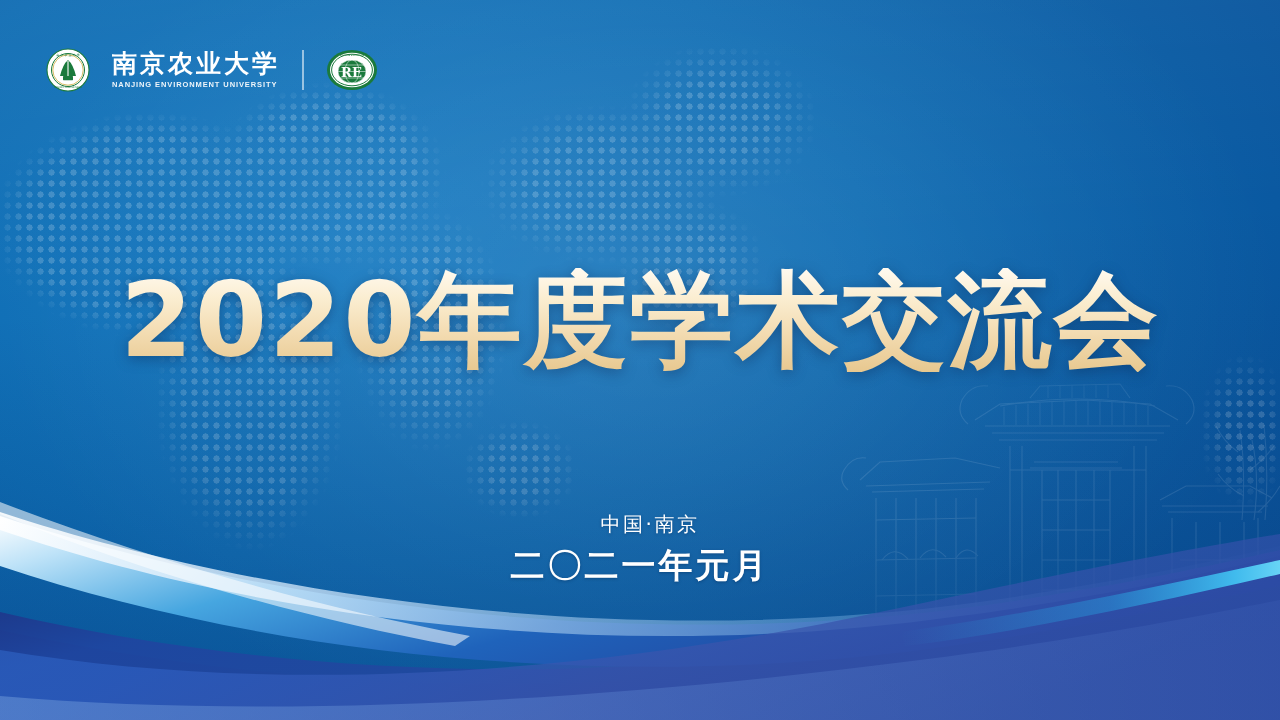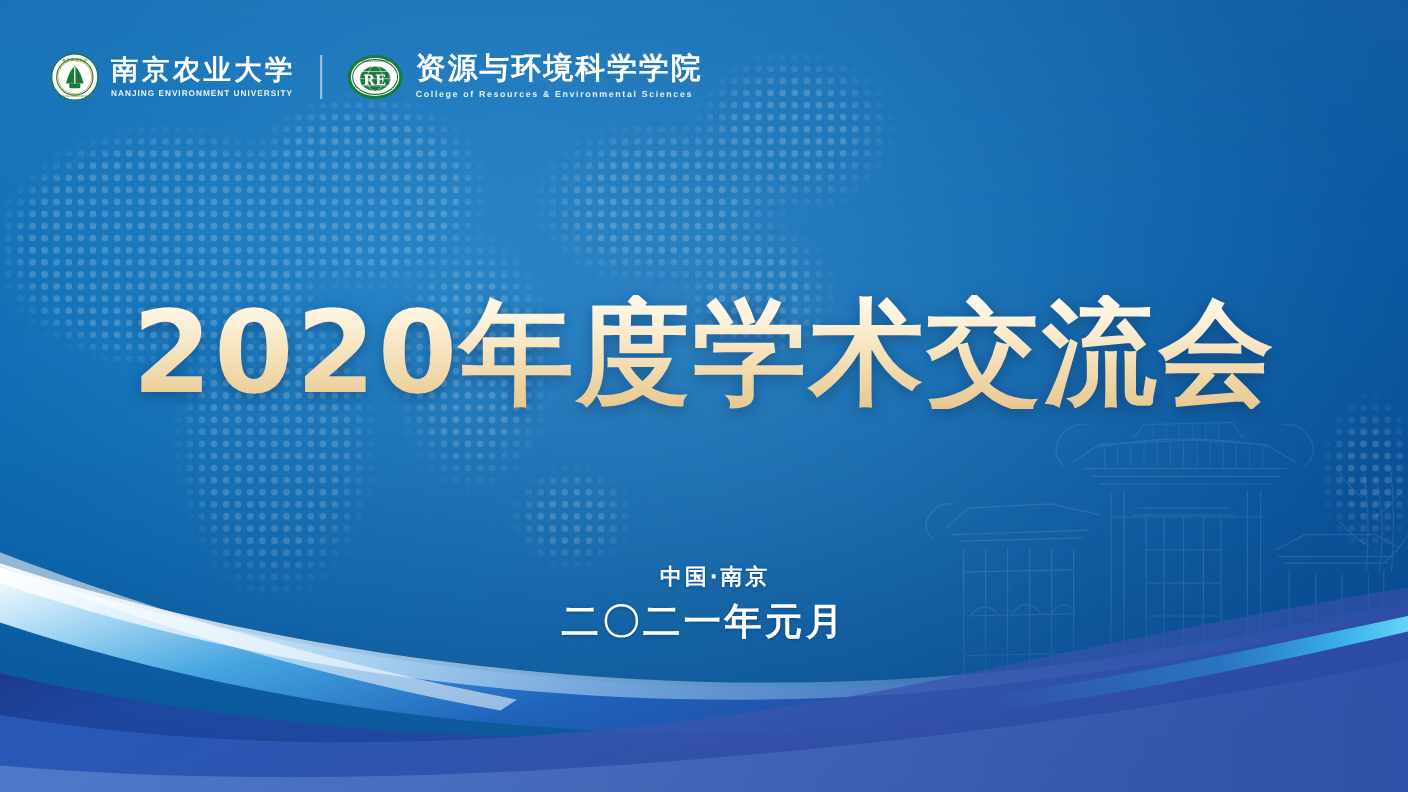--- a/index.html
+++ b/index.html
@@ -66,21 +66,21 @@
     position: absolute;
     left: 46px;
     top: 48px;
     display: flex;
     align-items: center;
     gap: 0;
     z-index: 6;
   }
   .logo-block { display: flex; align-items: center; }
   .logo-mark { flex: 0 0 auto; display: block; }
-  .logo-words { margin-left: 11px; }
+  .logo-words { margin-left: 22px; }
   .logo-cn {
     color: #ffffff;
     font-size: 25px;
     font-weight: 700;
     letter-spacing: 3px;
     line-height: 1.05;
     white-space: nowrap;
     font-family: "DejaVu Serif", "Liberation Serif", serif;
   }
   .logo-en {
@@ -147,21 +147,21 @@
   .subtitle-wrap {
     position: absolute;
     left: 0; right: 0;
     top: 512px;
     text-align: center;
     z-index: 5;
     color: #ffffff;
   }
   .sub-line1 {
     font-size: 20px;
-    font-weight: 700;
+    font-weight: 400;
     letter-spacing: 2.5px;
     line-height: 1.25;
     font-family: "DejaVu Sans", "Liberation Sans", sans-serif;
     text-shadow: 0 1px 3px rgba(4,30,70,0.35);
     padding-left: 20px;
   }
   .sub-line2 {
     font-size: 34px;
     font-weight: 700;
     letter-spacing: 3px;
@@ -293,24 +293,20 @@
           <path d="M12 22.5 L40 22.5 M14 16 L38 16 M14 29 L38 29"></path>
         </g>
         <g fill="#ffffff" font-family="DejaVu Serif, serif" font-weight="bold" font-size="13">
           <text x="15" y="28">R</text>
           <text x="26" y="28">E</text>
         </g>
         <g fill="#1a7a3c" font-size="2.2" font-family="DejaVu Sans, sans-serif" text-anchor="middle">
           <text x="26" y="7.2">RESOURCES ENVIRONMENT</text>
         </g>
       </svg>
-      <div class="logo-words">
-        <div class="res-cn">资源与环境科学学院</div>
-        <div class="res-en">College of Resources &amp; Environmental Sciences</div>
-      </div>
     </div>
 
   </div>
 
   <div class="title-wrap">
     <div class="main-title">2020年度学术交流会</div>
   </div>
 
   <div class="subtitle-wrap">
     <div class="sub-line1">中国·南京</div>

